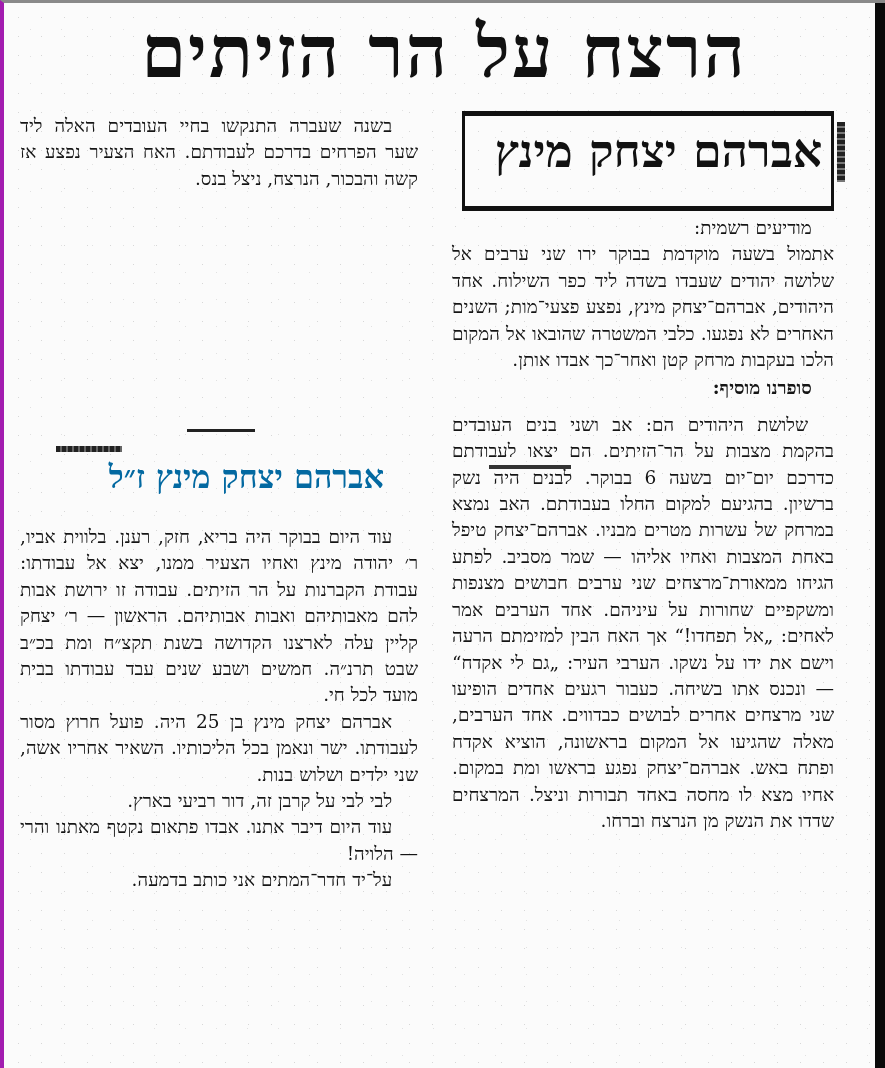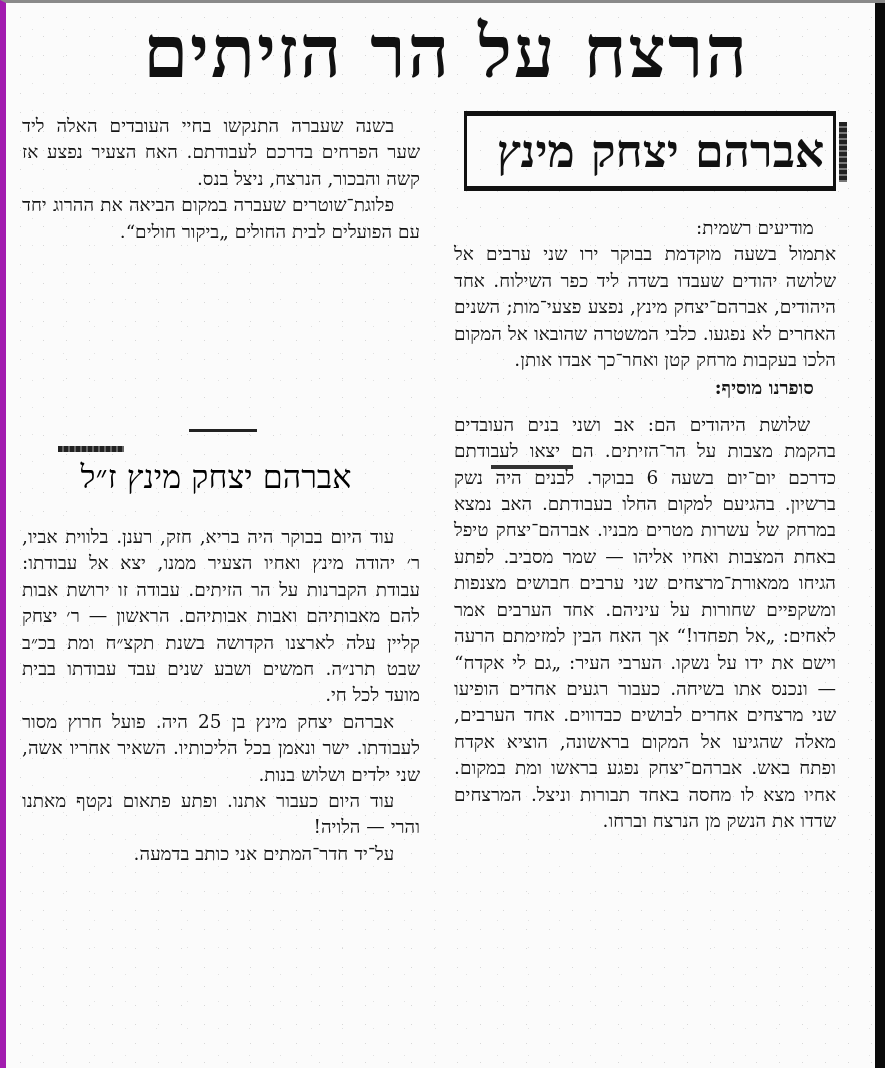--- a/index.html
+++ b/index.html
@@ -1,21 +1,21 @@
 <!DOCTYPE html>
 <html><head>
 <meta charset="utf-8">
 <style>
   html, body { margin: 0; padding: 0; background: #ffffff; }
   body { width: 885px; height: 1068px; overflow: hidden; position: relative; }
   .page {
     position: absolute; left: 0; top: 0; width: 885px; height: 1068px;
     background: #fbfbfb;
     border-top: 3px solid #8a8a8a;
-    border-left: 6px solid #a21caf;
+    border-left: 4px solid #a21caf;
     box-sizing: border-box;
   }
   .right-rule {
     position: absolute; right: 0; top: 0; width: 10px; height: 1068px;
     background: #0a0a0a;
   }
   .headline {
     position: absolute; left: 60px; top: 8px; width: 760px; height: 82px;
     text-align: center; direction: rtl;
     font-family: "DejaVu Serif", serif; font-weight: bold;
@@ -27,21 +27,21 @@
     font-family: "DejaVu Serif", serif; font-size: 18.5px; line-height: 26.4px;
     color: #151515;
     margin-top: 7px;
   }
   .col-right { left: 448px; top: 236px; width: 382px; }
   .col-left { left: 16px; top: 103px; width: 398px; }
   .col p { margin: 0; text-indent: 0; }
   .col p.indent { text-indent: 1.4em; }
   .label { margin: 0 0 0 0; padding-right: 1.2em; }
   .name-box {
-    position: absolute; left: 458px; top: 108px; width: 372px; height: 80px;
+    position: absolute; left: 458px; top: 108px; width: 372px; height: 100px;
     border: 3px solid #111; border-top-width: 5px; border-bottom-width: 5px;
     box-sizing: border-box;
     direction: rtl; text-align: center;
     font-family: "DejaVu Serif", serif; font-weight: bold; font-size: 46px; line-height: 70px;
     color: #111;
     padding-left: 21px;
   }
   .name-box::after {
     content: ""; position: absolute; right: -14px; top: 6px; width: 8px; height: 60px;
     background: repeating-linear-gradient(#222 0 4px, #777 4px 6px);
@@ -52,22 +52,22 @@
   .ornament {
     position: absolute; left: 52px; top: 443px; width: 66px; height: 6px;
     background: repeating-linear-gradient(90deg, #222 0 4px, #666 4px 6px);
   }
   .ornament2 {
     position: absolute; left: 485px; top: 462px; width: 82px; height: 4px;
     background: #333;
   }
   .sub-headline {
     position: absolute; left: 40px; top: 452px; width: 340px; height: 44px;
-    direction: rtl; text-align: center;
-    font-family: "DejaVu Serif", serif; font-weight: normal; font-size: 32px; line-height: 44px; color: #000000;
+    direction: rtl; text-align: right;
+    font-family: "DejaVu Serif", serif; font-weight: bold; font-size: 32px; line-height: 44px; color: #0369a1;
   }
   .signature {
     position: absolute; left: 40px; top: 1000px; width: 200px;
     direction: rtl; text-align: center;
     font-family: "DejaVu Serif", serif; font-size: 26px; line-height: 32px; color: #111;
   }
   .noise {
     position: absolute; inset: 0; pointer-events: none;
     background-image:
       radial-gradient(#bbb 0.6px, transparent 0.8px),
@@ -91,28 +91,28 @@
   <div class="col col-right" style="top:205px;">
     <p class="label">מודיעים רשמית:</p>
     <p>אתמול בשעה מוקדמת בבוקר ירו שני ערבים אל שלושה יהודים שעבדו בשדה ליד כפר השילוח. אחד היהודים, אברהם־יצחק מינץ, נפצע פצעי־מות; השנים האחרים לא נפגעו. כלבי המשטרה שהובאו אל המקום הלכו בעקבות מרחק קטן ואחר־כך אבדו אותן.</p>
     <p class="label" style="margin-top:2px;font-weight:bold;">סופרנו מוסיף:</p>
     <p class="indent" style="margin-top:10px;">שלושת היהודים הם: אב ושני בנים העובדים בהקמת מצבות על הר־הזיתים. הם יצאו לעבודתם כדרכם יום־יום בשעה 6 בבוקר. לבנים היה נשק ברשיון. בהגיעם למקום החלו בעבודתם. האב נמצא במרחק של עשרות מטרים מבניו. אברהם־יצחק טיפל באחת המצבות ואחיו אליהו — שמר מסביב. לפתע הגיחו ממאורת־מרצחים שני ערבים חבושים מצנפות ומשקפיים שחורות על עיניהם. אחד הערבים אמר לאחים: „אל תפחדו!“ אך האח הבין למזימתם הרעה וישם את ידו על נשקו. הערבי העיר: „גם לי אקדח“ — ונכנס אתו בשיחה. כעבור רגעים אחדים הופיעו שני מרצחים אחרים לבושים כבדווים. אחד הערבים, מאלה שהגיעו אל המקום בראשונה, הוציא אקדח ופתח באש. אברהם־יצחק נפגע בראשו ומת במקום. אחיו מצא לו מחסה באחד תבורות וניצל. המרצחים שדדו את הנשק מן הנרצח וברחו.</p>
   </div>
   <div class="ornament2"></div>
 
   <div class="col col-left">
     <p class="indent">בשנה שעברה התנקשו בחיי העובדים האלה ליד שער הפרחים בדרכם לעבודתם. האח הצעיר נפצע אז קשה והבכור, הנרצח, ניצל בנס.</p>
-    <p class="indent">פלוגת־שוטרים שעברה במקום הביאה את ההרוג יחד עם הפועלים לבית החולים „ביקור חולים“.</p>
   </div>
 
   <div class="divider"></div>
   <div class="ornament"></div>
 
   <div class="sub-headline">אברהם יצחק מינץ ז״ל</div>
 
   <div class="col col-left" style="top:514px;">
     <p class="indent">עוד היום בבוקר היה בריא, חזק, רענן. בלווית אביו, ר׳ יהודה מינץ ואחיו הצעיר ממנו, יצא אל עבודתו: עבודת הקברנות על הר הזיתים. עבודה זו ירושת אבות להם מאבותיהם ואבות אבותיהם. הראשון — ר׳ יצחק קליין עלה לארצנו הקדושה בשנת תקצ״ח ומת בכ״ב שבט תרנ״ה. חמשים ושבע שנים עבד עבודתו בבית מועד לכל חי.</p>
     <p class="indent">אברהם יצחק מינץ בן 25 היה. פועל חרוץ מסור לעבודתו. ישר ונאמן בכל הליכותיו. השאיר אחריו אשה, שני ילדים ושלוש בנות.</p>
-    <p class="indent">עוד היום כעבור אתנו. ופתע פתאום נקטף מאתנו והרי — הלויה!</p>
+    <p class="indent">לבי לבי על קרבן זה, דור רביעי בארץ.</p>
+    <p class="indent">עוד היום דיבר אתנו. אבדו פתאום נקטף מאתנו והרי — הלויה!</p>
     <p class="indent">על־יד חדר־המתים אני כותב בדמעה.</p>
   </div>
 
 </div>
 
 </body></html>

